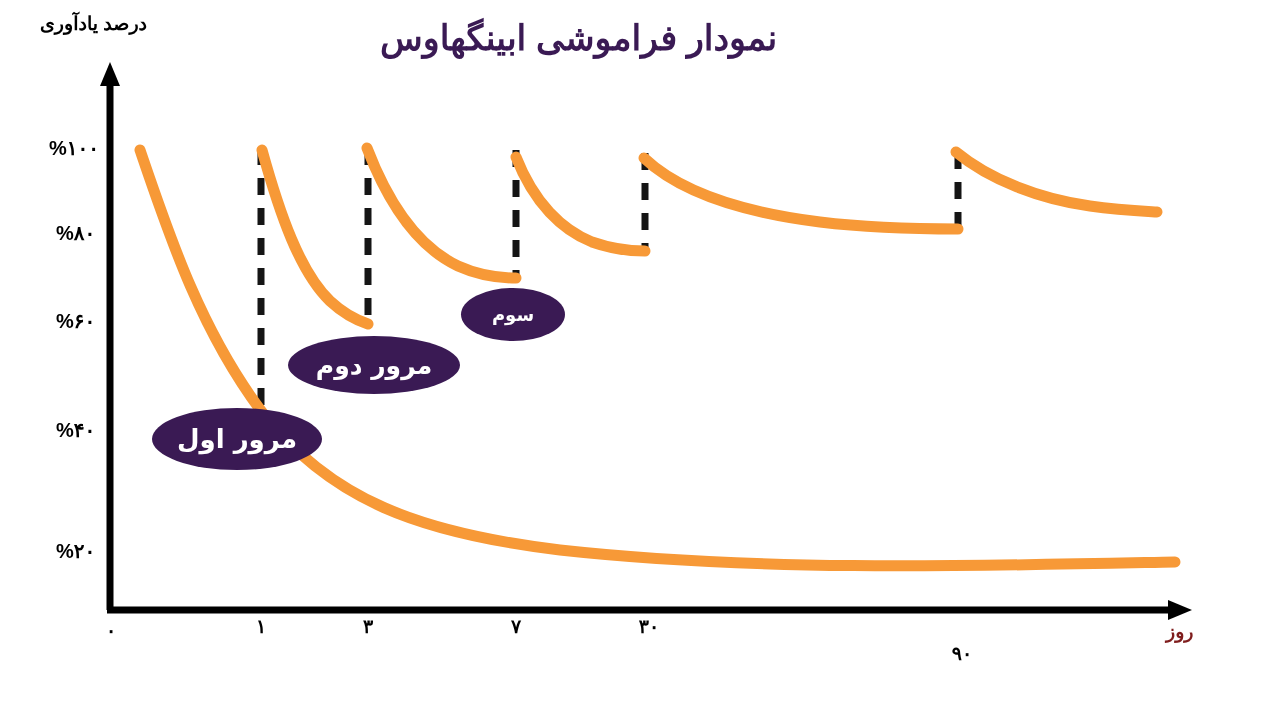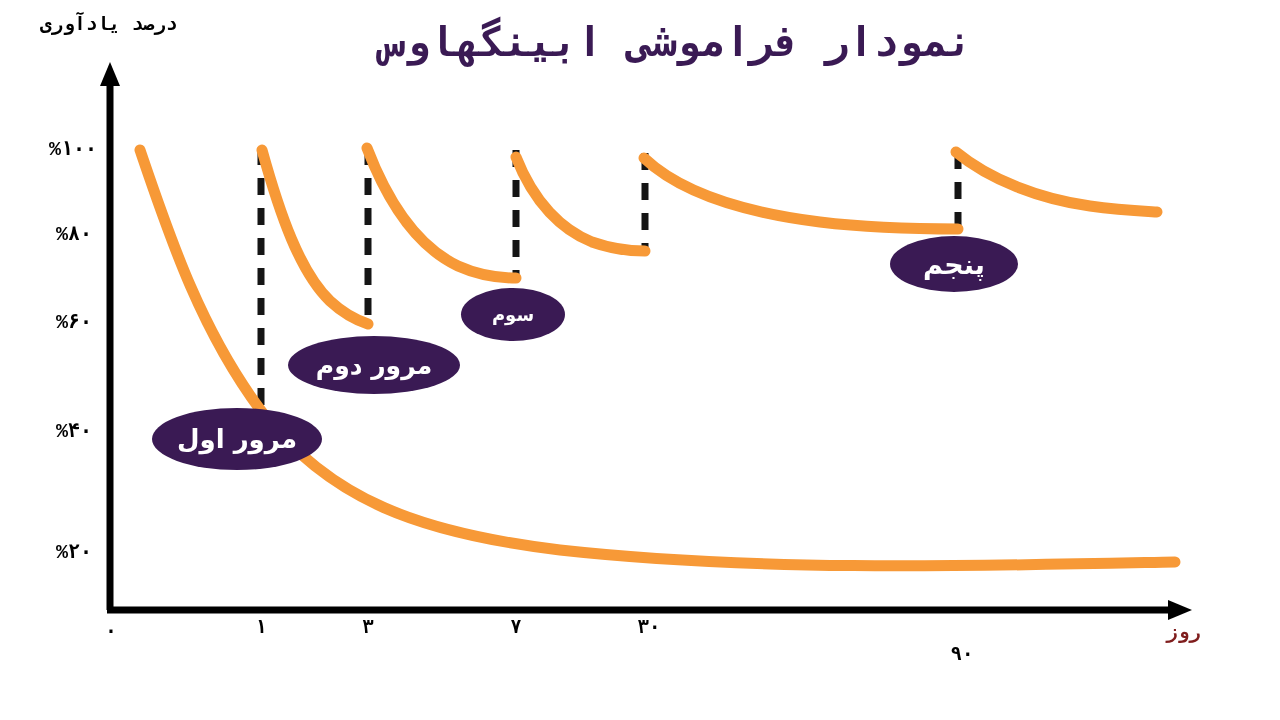--- a/index.html
+++ b/index.html
@@ -23,25 +23,25 @@
   #chart-svg {
     position: absolute;
     inset: 0;
     width: 1280px;
     height: 720px;
     display: block;
   }
   .txt {
     position: absolute;
     white-space: nowrap;
-    font-family: Liberation Mono, monospace;
+    font-family: Liberation Sans, sans-serif;
   }
   #chart-title {
     color: #3A1A54;
-    font-size: 41px;
+    font-size: 35px;
     font-weight: bold;
     letter-spacing: -0.5px;
     left: 380px;
     top: 18px;
     direction: rtl;
   }
   #y-axis-title {
     color: #000000;
     font-size: 19px;
     font-weight: 600;
@@ -162,15 +162,14 @@
   <div class="txt x-tick-label" style="left:633px; top:615px; width:32px;">۳۰</div>
   <div class="txt x-tick-label" style="left:946px; top:642px; width:32px;">۹۰</div>
 
   <div class="pill" style="left:152px; top:408px; width:170px; height:62px; font-size:26px;">مرور اول</div>
 
   <div class="pill" style="left:288px; top:336px; width:172px; height:58px; font-size:25px;">مرور دوم</div>
 
   <div class="pill" style="left:461px; top:288px; width:104px; height:53px; font-size:18px;">سوم</div>
 
 
-  <div class="pill" style="left:890px; top:236px; width:128px; height:56px; font-size:27px;">پنجم</div>
 
 </div>
 
 </body></html>

